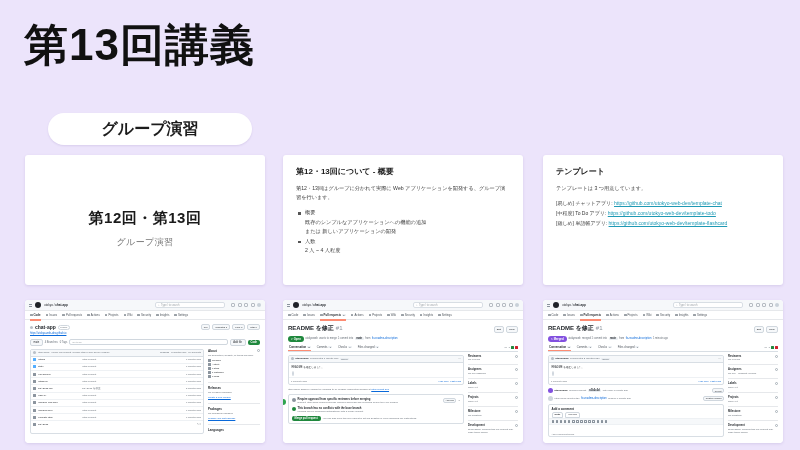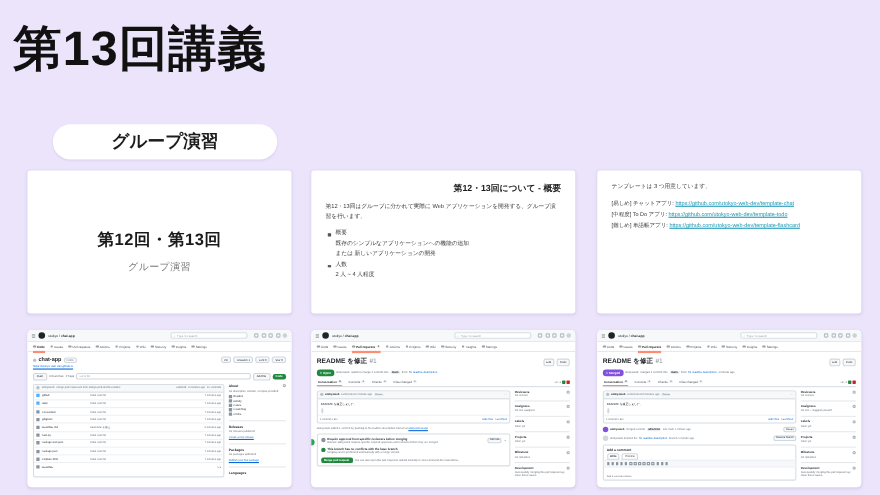--- a/index.html
+++ b/index.html
@@ -6,21 +6,21 @@
   html,body { width:800px; height:450px; overflow:hidden; }
   body {
     background:#ece4fb;
     font-family:"Liberation Sans","DejaVu Sans",sans-serif;
     color:#111;
     position:relative;
   }
 
   
   #page-title {
-    position:absolute; left:12px; top:22px;
+    position:absolute; left:24px; top:22px;
     font-size:44px; font-weight:700; letter-spacing:1px;
     color:#111; line-height:1.05;
   }
   #subtitle-pill {
     position:absolute; left:48px; top:113px;
     width:204px; height:32px;
     background:#ffffff; border-radius:18px;
     display:flex; align-items:center; justify-content:center;
     font-size:16px; font-weight:700; color:#1c1c1c;
     box-shadow:0 1px 2px rgba(80,50,140,.12);
@@ -44,21 +44,21 @@
   .s1-wrap {
     width:100%; height:100%;
     display:flex; flex-direction:column;
     align-items:center; justify-content:center;
   }
   .s1-title { font-size:15px; font-weight:600; color:#1a1a1a; letter-spacing:.5px;margin-top:17px; }
   .s1-sub { font-size:9px; color:#777; margin-top:8px; letter-spacing:.4px; }
 
   
   .s-body { padding:11px 13px 0 13px; }
-  .s-head { font-size:8px; font-weight:700; color:#1a1a1a; margin-bottom:7px;text-align:right; }
+  .s-head { font-size:8px; font-weight:700; color:#1a1a1a; margin-bottom:7px; }
   .s-para { font-size:5.2px; color:#3a3a3a; line-height:1.75; margin-bottom:6px; }
   .s-list { list-style:none; }
   .s-list > li { font-size:5.2px; color:#3a3a3a; line-height:1.8; }
   .s-li-top { position:relative; padding-left:9px; }
   .s-li-top::before {
     content:""; position:absolute; left:2px; top:4px;
     width:2.5px; height:2.5px; background:#555;
   }
   .s-sub-line { padding-left:9px; font-size:5.2px; color:#3a3a3a; line-height:1.85; }
   .tpl-links { margin-top:6px; }
@@ -262,20 +262,21 @@
       <li>
         <div class="s-li-top">人数</div>
         <div class="s-sub-line">2 人 ~ 4 人程度</div>
       </li>
     </ul>
   </div>
 </div>
 
 <div class="card row1 c3">
   <div class="s-body">
+    <div class="s-head">テンプレート</div>
     <div class="s-para">テンプレートは 3 つ用意しています。</div>
     <div class="tpl-links">
       <div class="tpl-line">
         <span>[易しめ] チャットアプリ: </span><a href="#">https://github.com/utokyo-web-dev/template-chat</a>
       </div>
       <div class="tpl-line">
         <span>[中程度] To Do アプリ: </span><a href="#">https://github.com/utokyo-web-dev/template-todo</a>
       </div>
       <div class="tpl-line">
         <span>[難しめ] 単語帳アプリ: </span><a href="#">https://github.com/utokyo-web-dev/template-flashcard</a>

